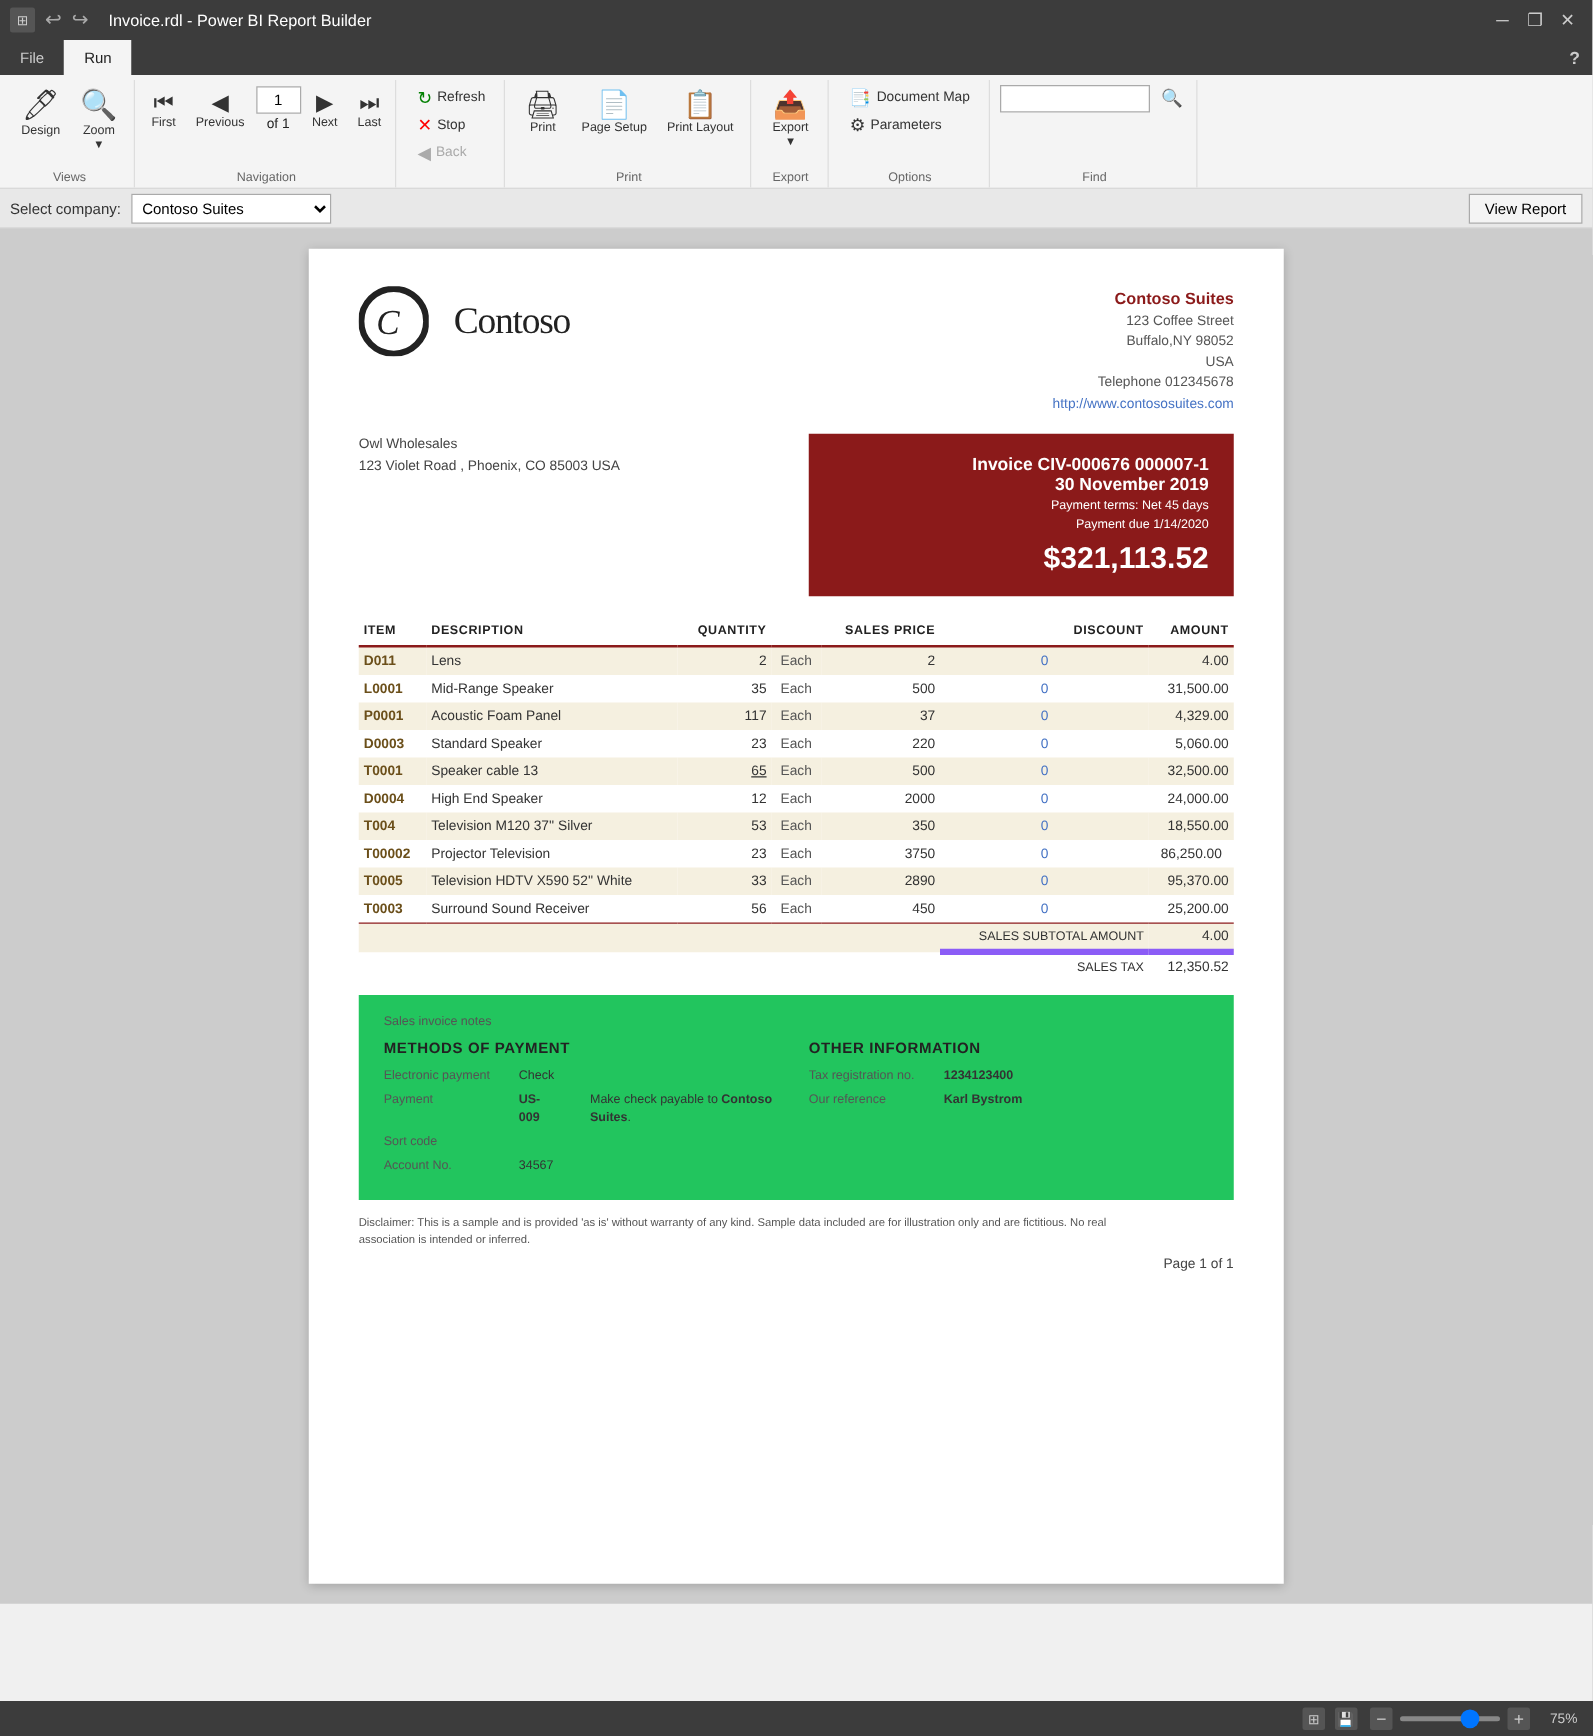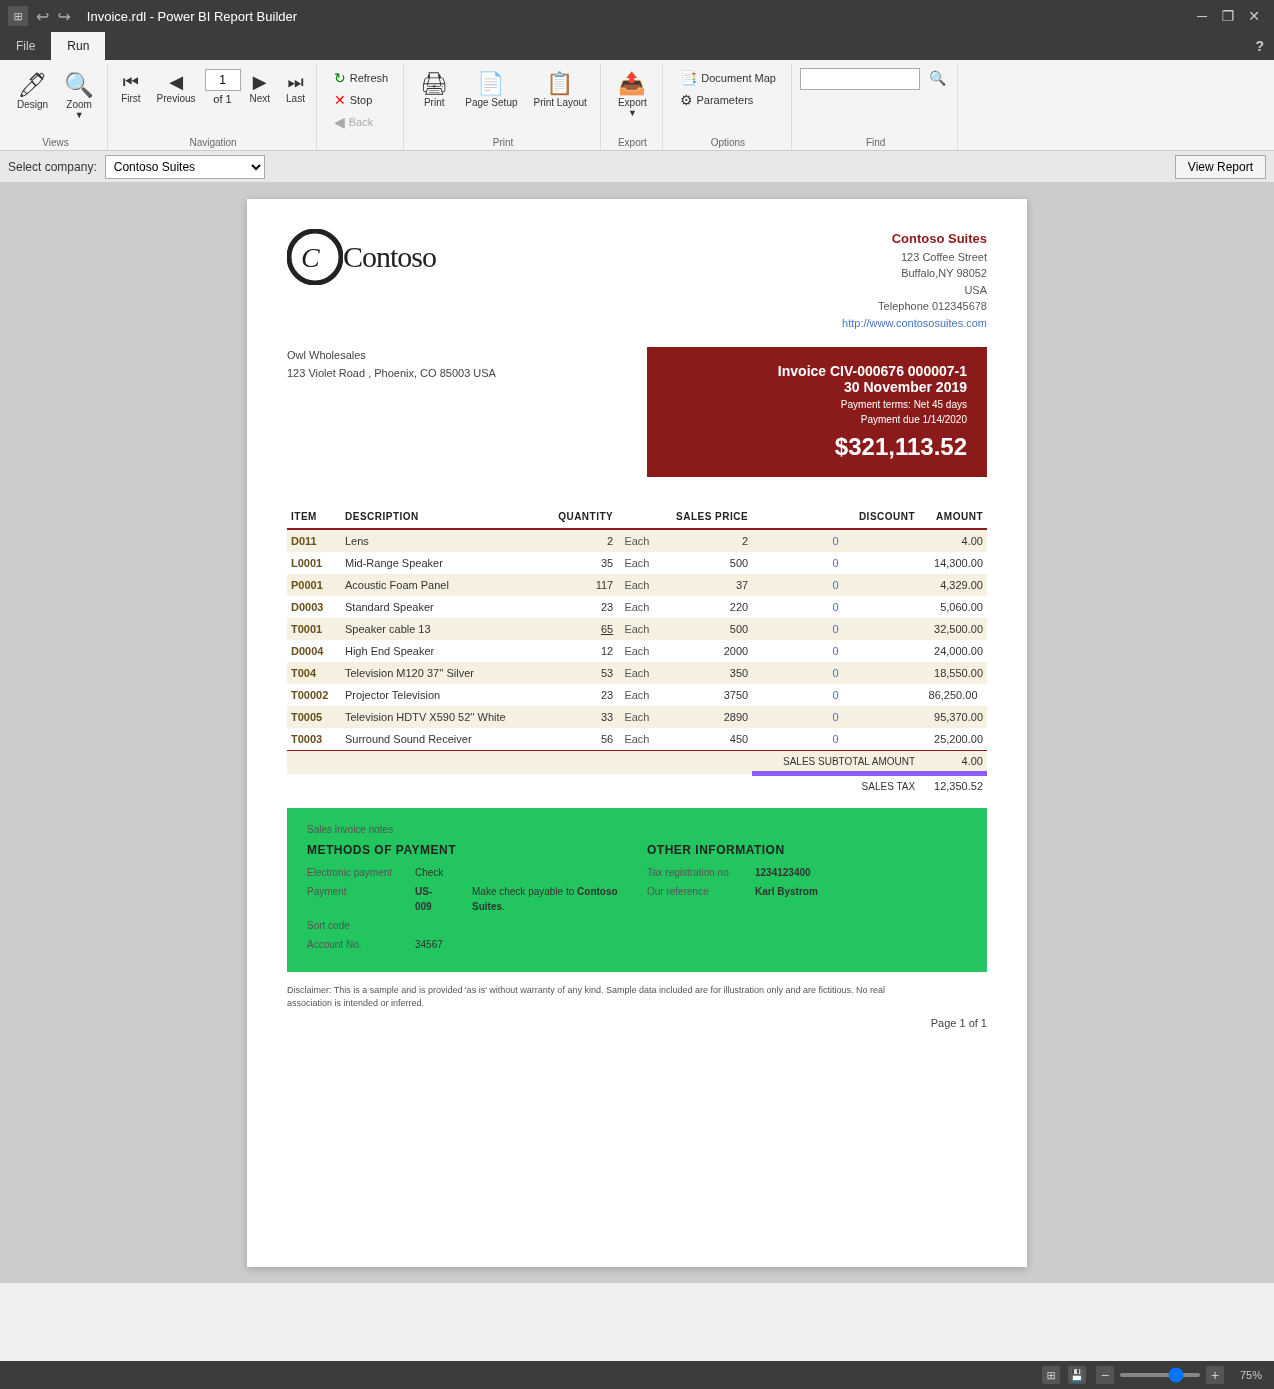--- a/index.html
+++ b/index.html
@@ -73,21 +73,21 @@
     .billing-section { display: flex; margin-bottom: 0; }
     .bill-to { flex: 1; font-size: 11px; color: #444; line-height: 1.6; }
 
     .invoice-box { background: #8b1a1a; color: #fff; padding: 16px 20px; text-align: right; min-width: 340px; margin-left: 16px; }
     .invoice-box-title { font-weight: bold; font-size: 14px; }
     .invoice-box-date { font-weight: bold; font-size: 14px; }
     .invoice-box-details { font-size: 10px; margin-top: 4px; }
     .invoice-box-amount { font-size: 24px; font-weight: bold; margin-top: 8px; }
 
     
-    .invoice-table { width: 100%; border-collapse: collapse; margin-top: 28px; font-size: 11px; }
+    .invoice-table { width: 100%; border-collapse: collapse; margin-top: 16px; font-size: 11px; }
     .invoice-table thead tr { border-bottom: 2px solid #8b1a1a; }
     .invoice-table thead th { padding: 6px 4px; font-weight: bold; font-size: 10px; letter-spacing: 0.5px; text-align: left; color: #222; }
     .invoice-table thead th.right { text-align: right; }
     .invoice-table tbody tr:nth-child(odd) { background: #f5f0e0; }
     .invoice-table tbody tr:nth-child(even) { background: #fff; }
     .invoice-table tbody td { padding: 5px 4px; color: #333; }
     .invoice-table .subtotal-row td { text-align: right; border-top: 5px solid #8b5cf6; font-size: 11px; padding: 4px 4px; }
 
     
     .notes-section { background: #22c55e; padding: 16px 20px; margin-top: 12px; width: 100%; }
@@ -265,21 +265,21 @@
   <div class="report-page">
 
     <div class="invoice-header">
       <div class="logo-area">
 
         <div style="display:flex;align-items:center;gap:0;">
           <svg width="56" height="56" viewBox="0 0 56 56">
             <circle cx="28" cy="28" r="26" fill="none" stroke="#222" stroke-width="5"></circle>
             <text x="14" y="38" font-size="28" font-family="serif" font-style="italic" fill="#222">C</text>
           </svg>
-          <span style="font-size:30px;font-weight:300;color:#222;font-family:serif;letter-spacing:-1px;">Contoso</span>
+          <span style="font-size:30px;font-weight:300;color:#222;font-family:serif;letter-spacing:-1px;padding-left:20px;">Contoso</span>
         </div>
       </div>
       <div class="company-info">
         <div class="company-name">Contoso Suites</div>
         <div>123 Coffee Street</div>
         <div>Buffalo,NY 98052</div>
         <div>USA</div>
         <div>Telephone 012345678</div>
         <div class="company-website">http://www.contososuites.com</div>
       </div>
@@ -321,21 +321,21 @@
     <td style="text-align:center;color:#4472c4;">0</td>
     <td style="text-align:right;">4.00</td>
   </tr>
           <tr>
     <td style="color:#6b4f1a;font-weight:bold;">L0001</td>
     <td>Mid-Range Speaker</td>
     <td style="text-align:right;">35</td>
     <td style="text-align:center;color:#555;">Each</td>
     <td style="text-align:right;">500</td>
     <td style="text-align:center;color:#4472c4;">0</td>
-    <td style="text-align:right;">14,300.00</td>
+    <td style="text-align:right;">31,500.00</td>
   </tr>
           <tr>
     <td style="color:#6b4f1a;font-weight:bold;">P0001</td>
     <td>Acoustic Foam Panel</td>
     <td style="text-align:right;">117</td>
     <td style="text-align:center;color:#555;">Each</td>
     <td style="text-align:right;">37</td>
     <td style="text-align:center;color:#4472c4;">0</td>
     <td style="text-align:right;">4,329.00</td>
   </tr>

